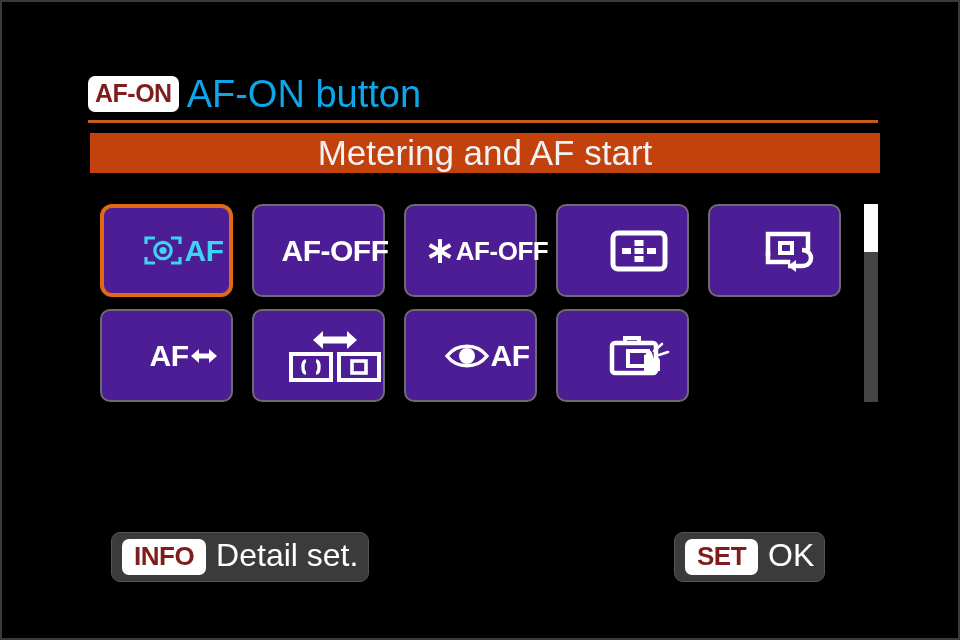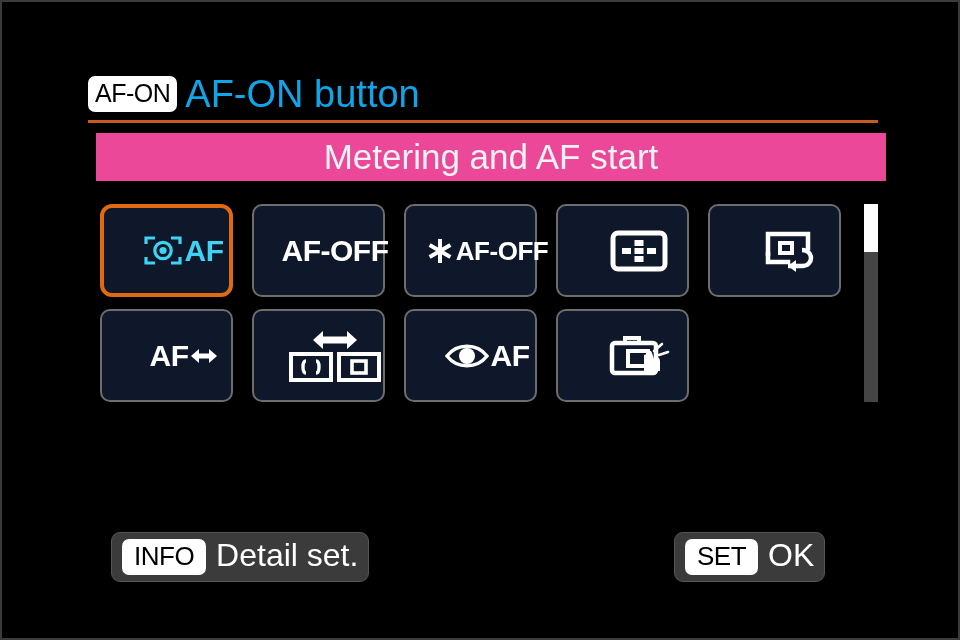--- a/index.html
+++ b/index.html
@@ -28,22 +28,22 @@
     position: absolute;
     left: 86px;
     top: 64px;
     width: 790px;
     height: 56px;
     display: flex;
     align-items: center;
   }
   .key-badge {
     background: #ffffff;
-    color: #000000;
-    font-weight: normal;
+    color: #7f1d1d;
+    font-weight: bold;
     border-radius: 7px;
     display: inline-flex;
     align-items: center;
     justify-content: center;
     line-height: 1;
     letter-spacing: -0.5px;
   }
   #afon-badge {
     font-size: 25px;
     padding: 4px 7px 6px 7px;
@@ -62,25 +62,25 @@
     left: 86px;
     top: 118px;
     width: 790px;
     height: 3px;
     background: #c75a1d;
   }
 
   
   #subtitle-bar {
     position: absolute;
-    left: 94px;
+    left: 88px;
     top: 131px;
     width: 790px;
-    height: 48px;
-    background: #ec4899;
+    height: 40px;
+    background: #c2410c;
     display: flex;
     align-items: center;
     justify-content: center;
   }
   #subtitle-text {
     color: #f2f2f2;
     font-size: 35px;
     white-space: nowrap;
   }
 
@@ -91,21 +91,21 @@
     top: 202px;
     width: 744px;
     display: grid;
     grid-template-columns: repeat(5, 133px);
     grid-template-rows: repeat(2, 93px);
     column-gap: 19px;
     row-gap: 12px;
   }
   .tile {
     position: relative;
-    background: #0f172a;
+    background: #4c1d95;
     border: 2px solid #6d6d6d;
     border-radius: 10px;
     display: flex;
     align-items: center;
     justify-content: center;
     box-sizing: border-box;
     color: #ffffff;
     padding-left: 33px;
   }
   .tile.selected {

